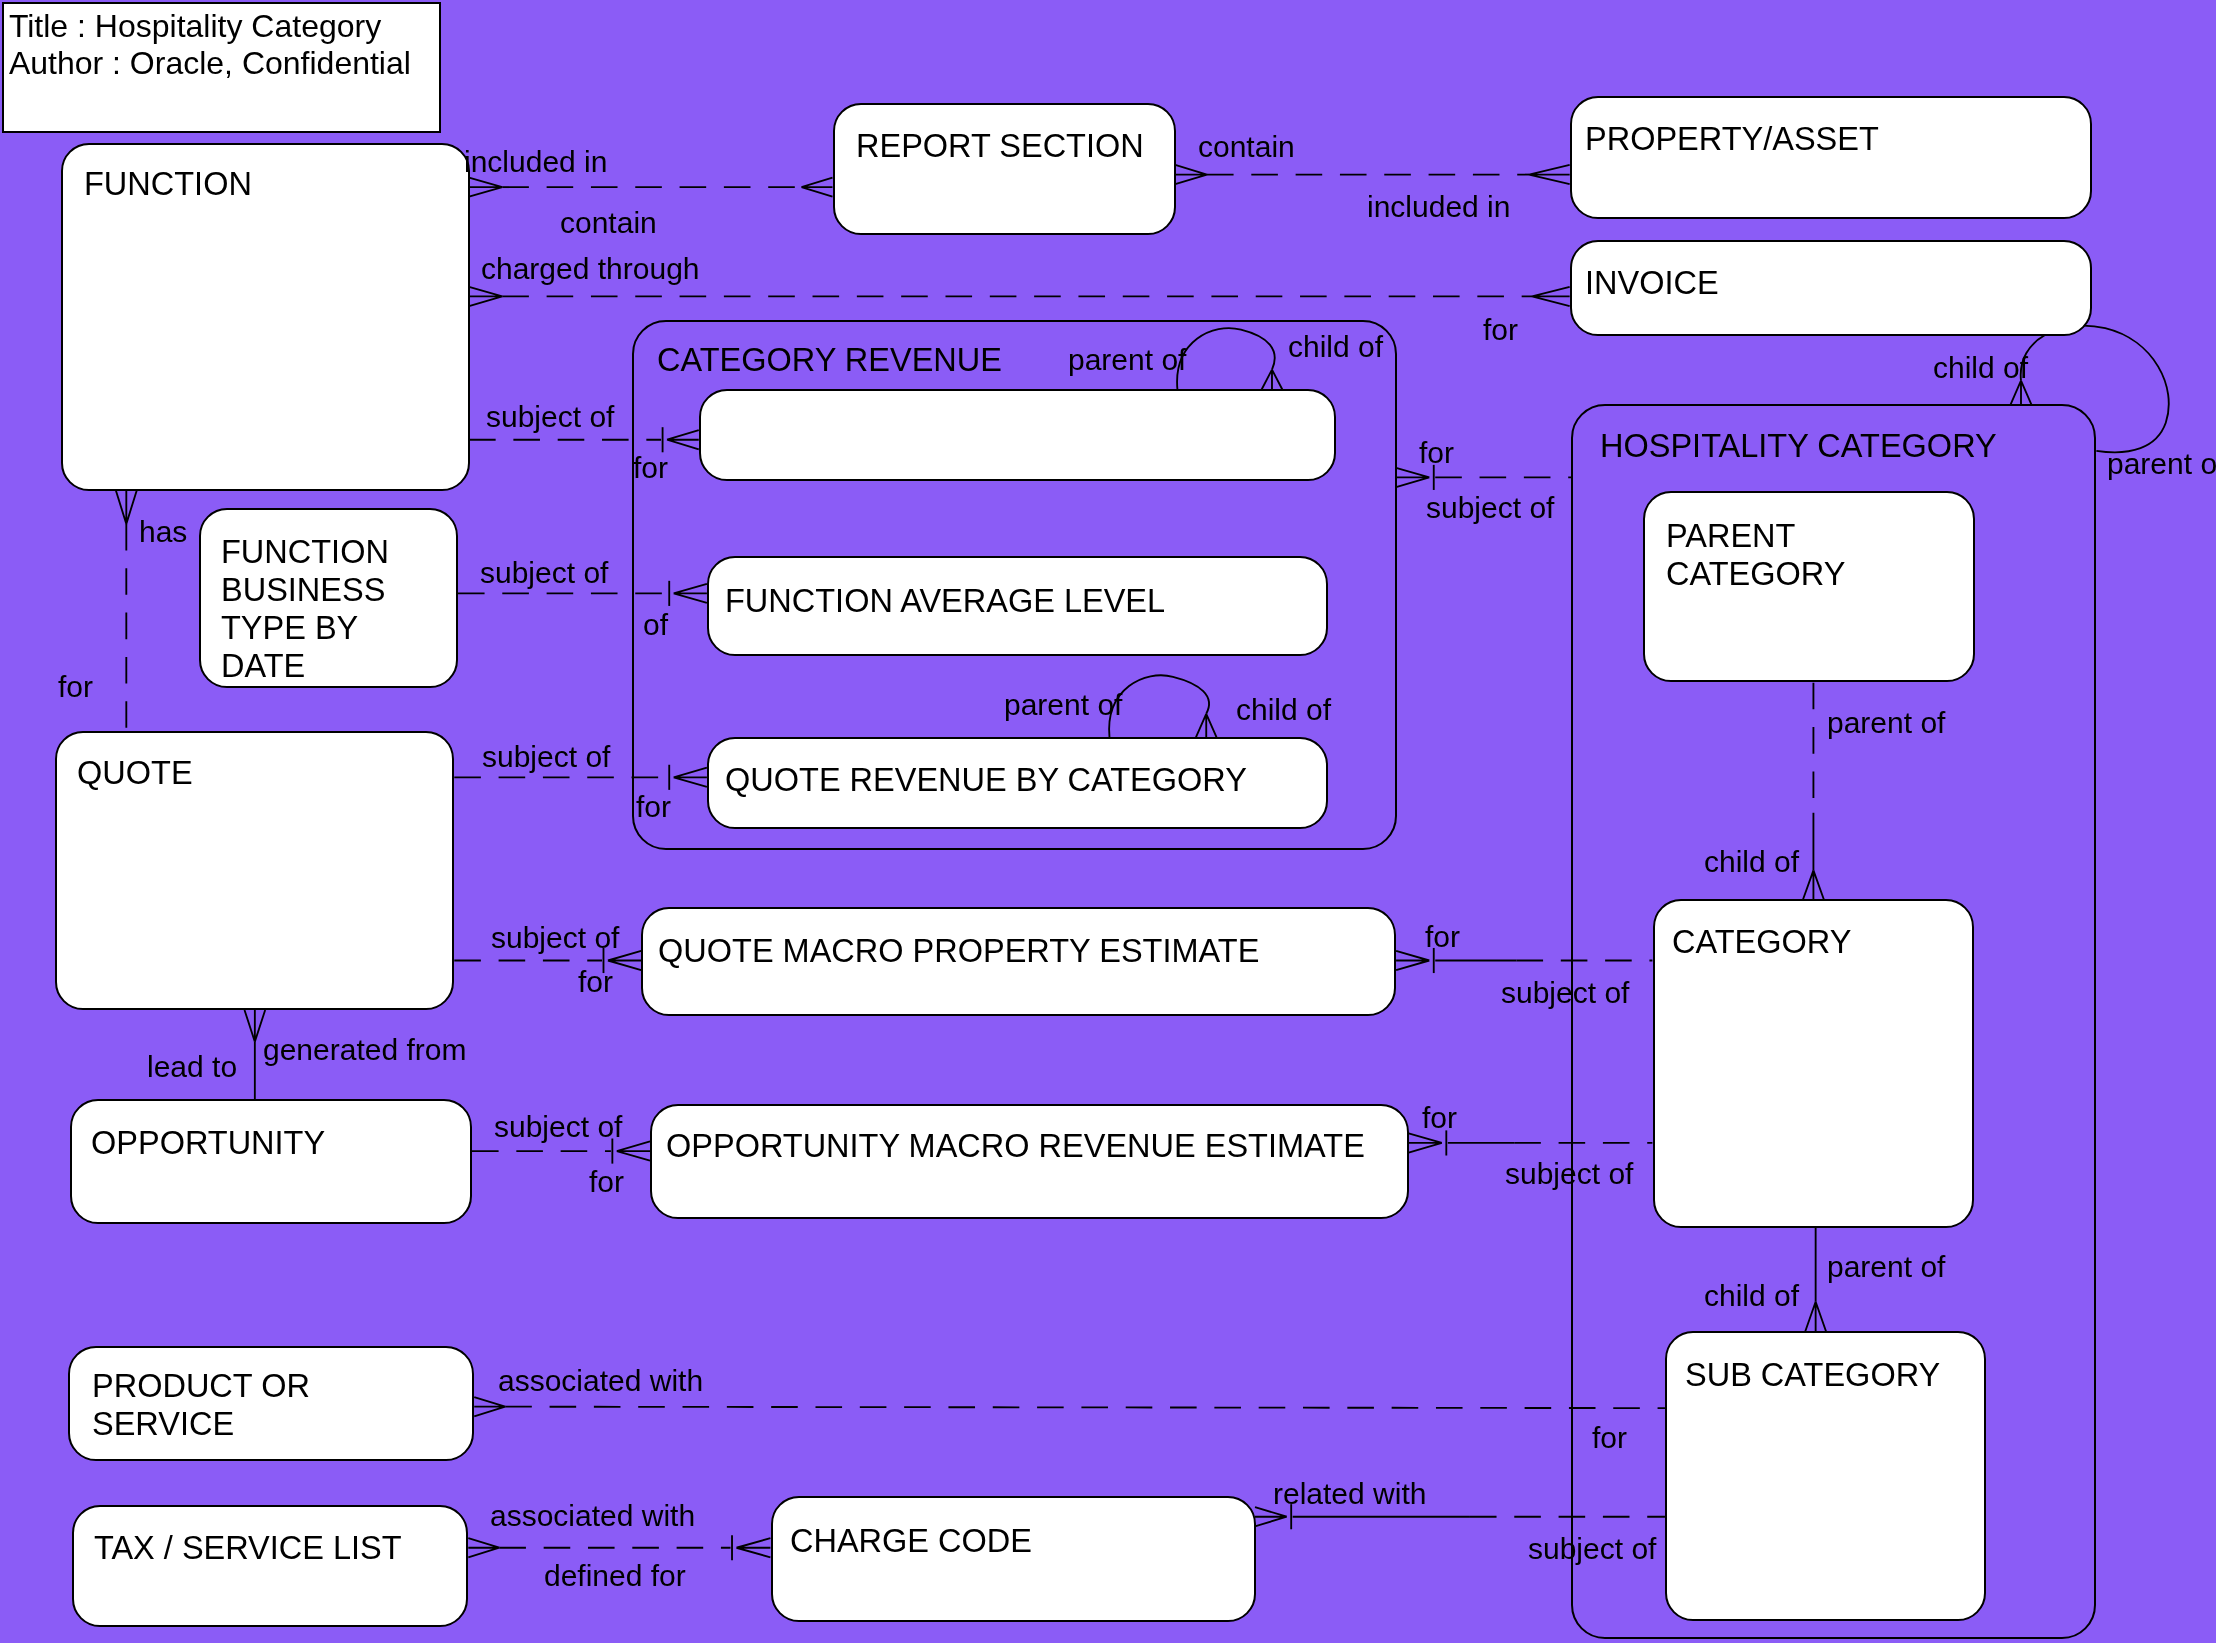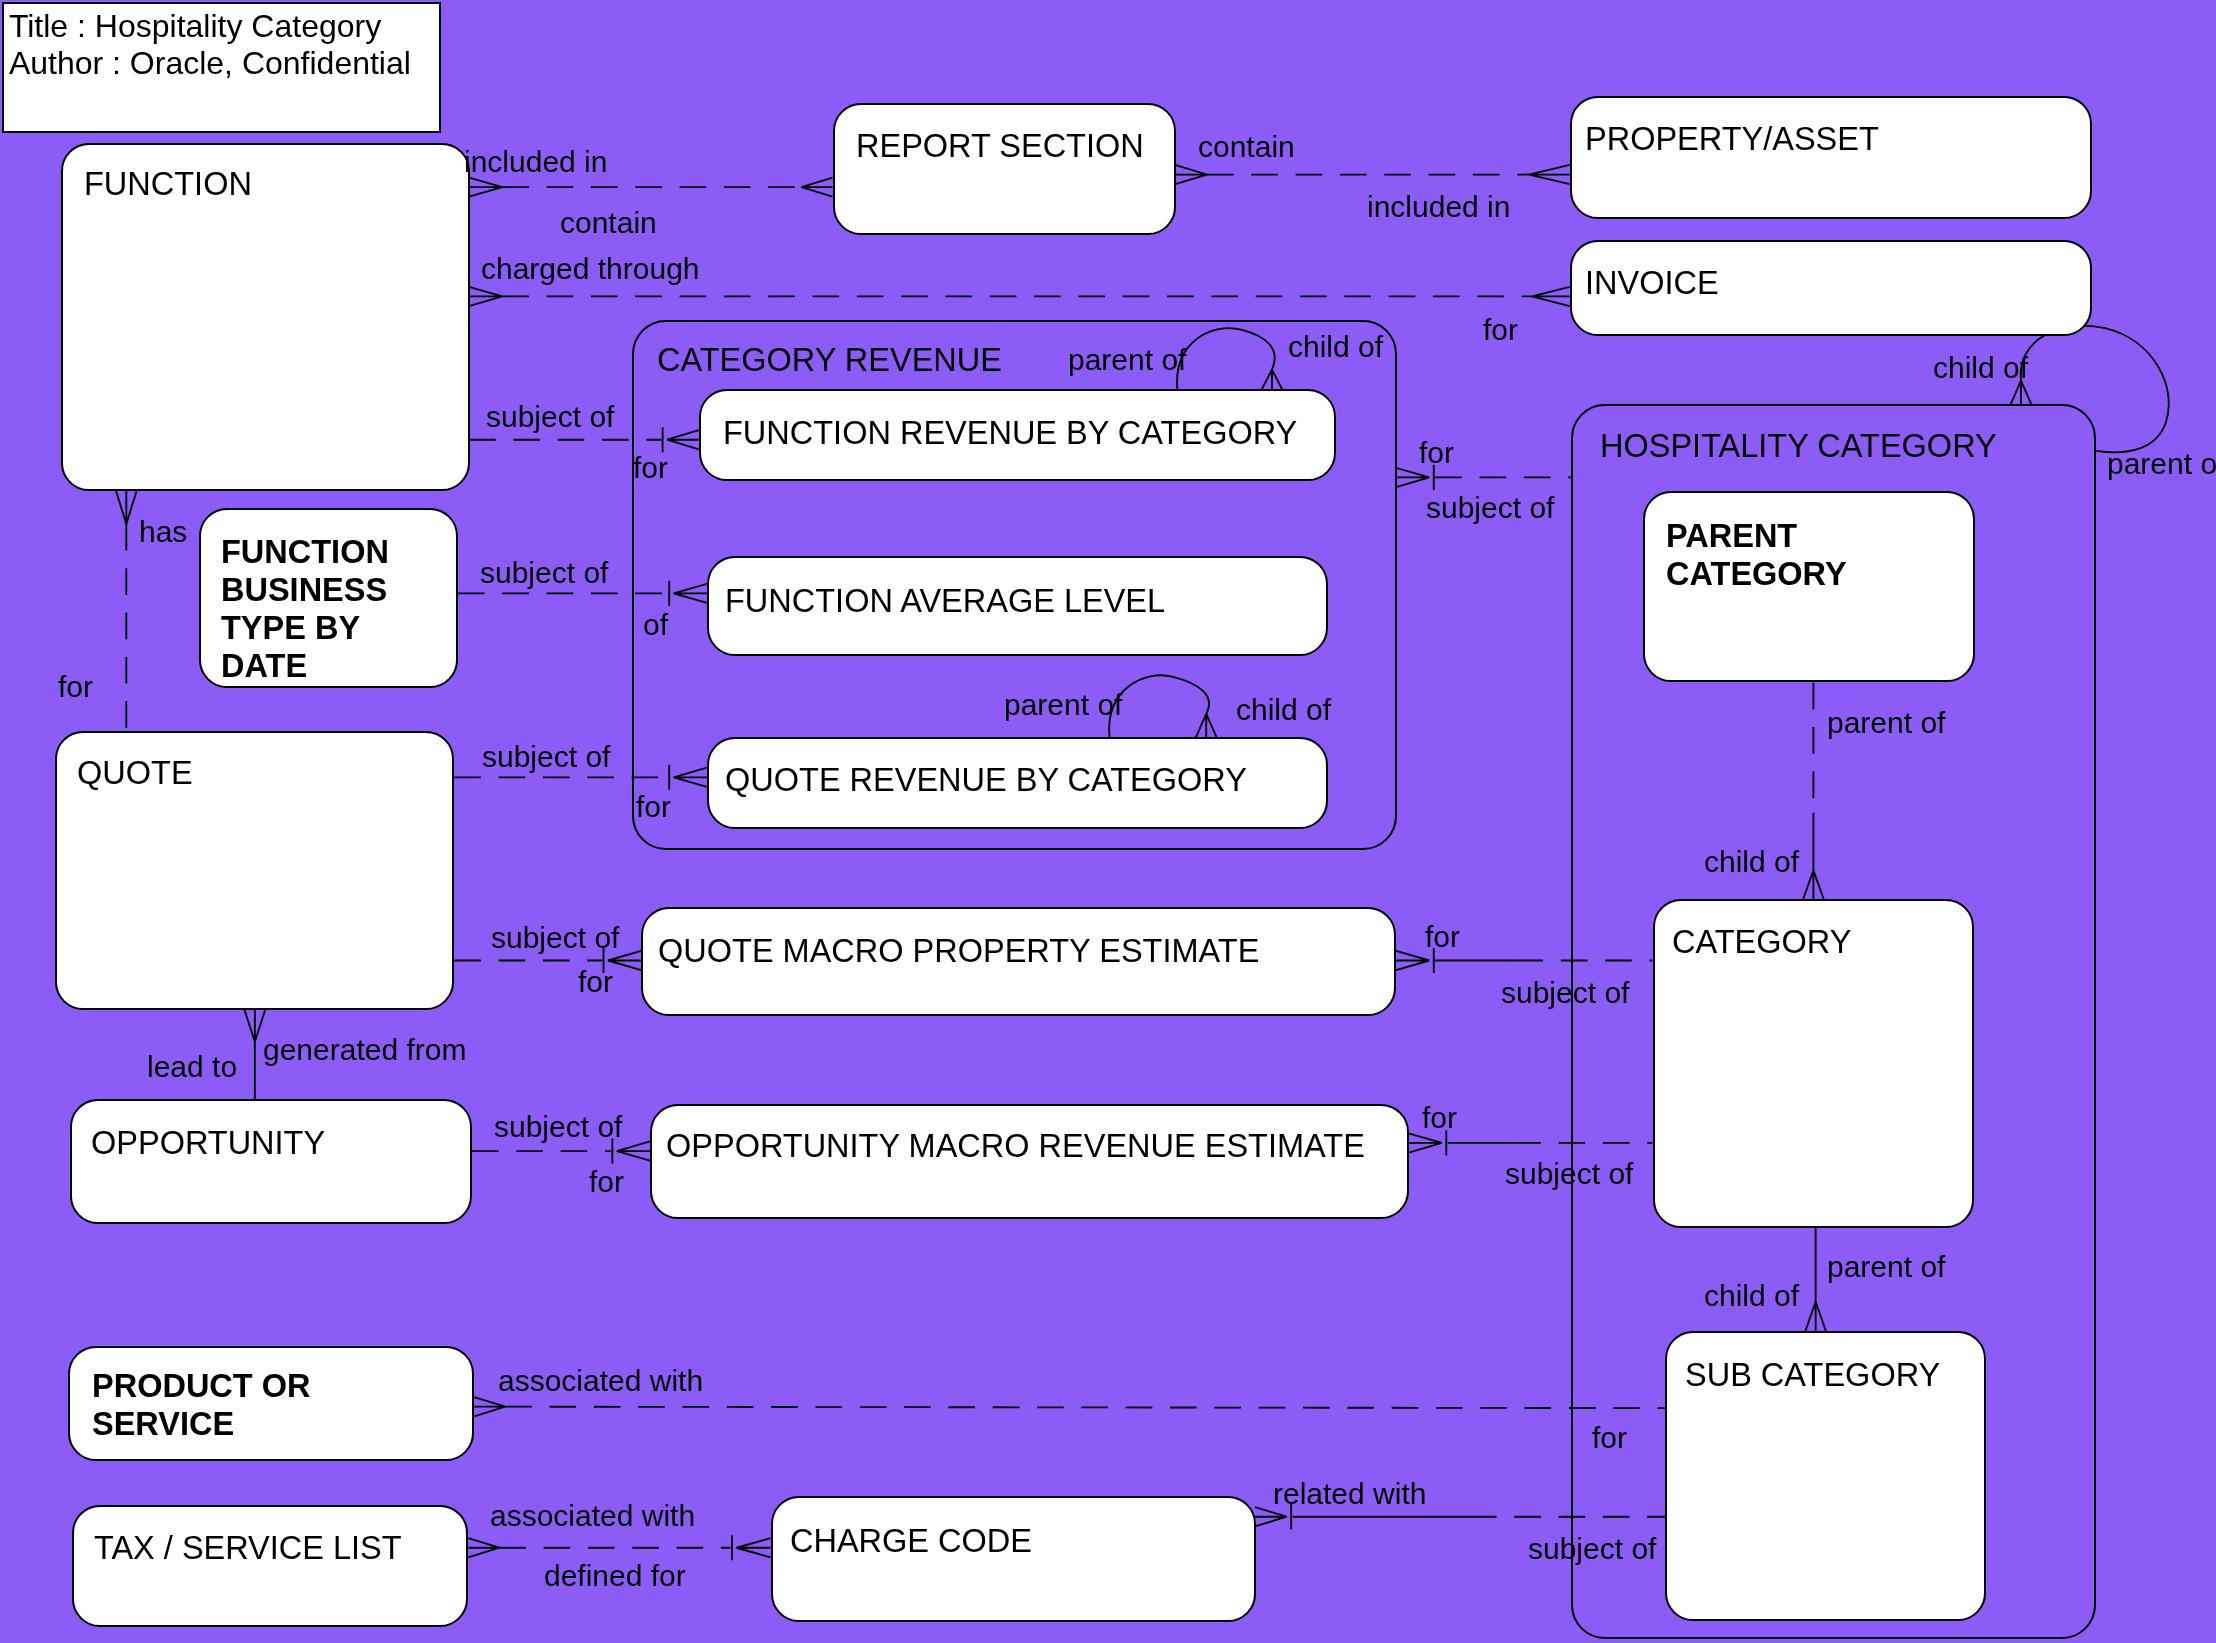--- a/index.html
+++ b/index.html
@@ -3,21 +3,21 @@
 <meta charset="utf-8">
 <style>
   html,body{margin:0;padding:0;background:#fff;}
   #canvas{position:relative;width:2216px;height:1644px;background:#8b5cf6;
           font-family:"Liberation Sans","DejaVu Sans",sans-serif;color:#000;overflow:hidden;}
   svg.wires{position:absolute;left:0;top:0;width:2216px;height:1644px;}
   .box{position:absolute;border:2.2px solid #000;border-radius:28px;background:#fff;box-sizing:border-box;}
   .cont{position:absolute;border:2.2px solid #000;border-radius:34px;background:transparent;box-sizing:border-box;}
   .titlebox{position:absolute;border:2.2px solid #000;background:#fff;box-sizing:border-box;}
   .ent{position:absolute;font-size:32.5px;line-height:38px;white-space:nowrap;letter-spacing:0px;}
-  .ent.wrap{white-space:normal;font-weight:bold;}
+  .ent.wrap{white-space:normal;}
   .rl{position:absolute;font-size:30px;line-height:32.5px;white-space:nowrap;}
   .tl{position:absolute;font-size:32px;line-height:38px;white-space:nowrap;}
 </style>
 </head>
 <body>
 
 <div id="canvas">
 
   <svg class="wires" viewBox="0 0 3000 2225" fill="none" stroke="#000" stroke-width="2.5">
 
@@ -137,21 +137,20 @@
   <div class="box" style="left:68px;top:1346px;width:406px;height:115px;"></div>
   <div class="ent wrap" style="left:92px;top:1367px;width:266px;">PRODUCT OR SERVICE</div>
 
   <div class="box" style="left:72px;top:1505px;width:396px;height:122px;"></div>
   <div class="ent" style="left:94px;top:1529px;">TAX / SERVICE LIST</div>
 
   <div class="box" style="left:771px;top:1496px;width:485px;height:126px;"></div>
   <div class="ent" style="left:790px;top:1522px;">CHARGE CODE</div>
 
   <div class="box" style="left:699px;top:389px;width:637px;height:92px;"></div>
-  <div class="ent" style="left:723px;top:414px;">FUNCTION REVENUE BY CATEGORY</div>
 
   <div class="box" style="left:707px;top:556px;width:621px;height:100px;"></div>
   <div class="ent" style="left:725px;top:582px;">FUNCTION AVERAGE LEVEL</div>
 
   <div class="box" style="left:707px;top:737px;width:621px;height:92px;"></div>
   <div class="ent" style="left:725px;top:761px;">QUOTE REVENUE BY CATEGORY</div>
 
   <div class="box" style="left:641px;top:907px;width:755px;height:109px;"></div>
   <div class="ent" style="left:658px;top:932px;">QUOTE MACRO PROPERTY ESTIMATE</div>
 

